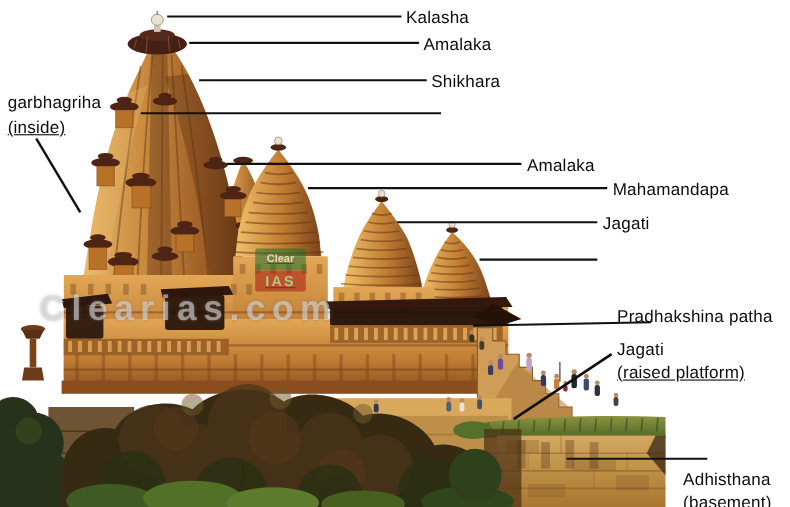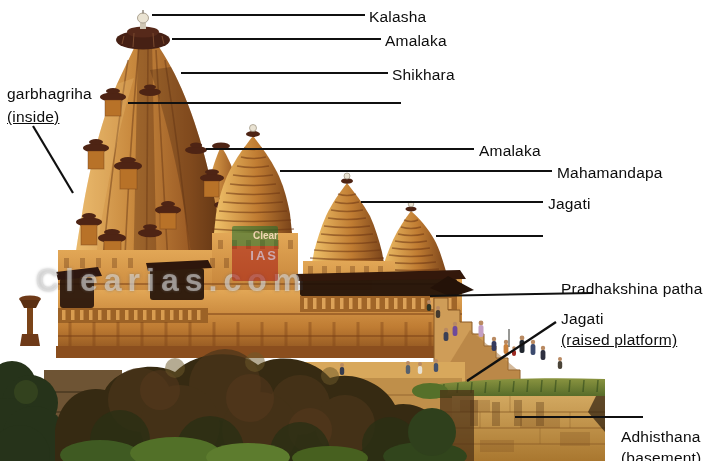--- a/index.html
+++ b/index.html
@@ -11,28 +11,28 @@
   .label{
     position:absolute;font-size:15.5px;color:#0c0c0c;letter-spacing:.2px;
     white-space:nowrap;line-height:21px;
   }
   .label .sub{display:block;text-decoration:underline;}
   .wm{
     position:absolute;left:36px;top:262px;font-size:32px;letter-spacing:6px;
     color:rgba(240,240,240,0.50);text-shadow:0 0 3px rgba(110,110,110,0.55);
     font-weight:bold;pointer-events:none;
   }
-  .wm-badge{position:absolute;left:232px;top:226px;width:46px;opacity:.55;text-align:right;}
+  .wm-badge{position:absolute;left:232px;top:226px;width:46px;opacity:.55;text-align:center;text-decoration:underline;}
   .wm-badge .top{
     background:#1d6f2e;color:#fff;font-size:10px;font-weight:bold;
     height:20px;line-height:20px;border-radius:2px 2px 0 0;
   }
   .wm-badge .bot{
-    background:#a81a14;color:#c4b5fd;font-size:13px;font-weight:bold;
-    height:35px;line-height:19px;letter-spacing:2px;border-radius:0 0 2px 2px;
+    background:#a81a14;color:#86efac;font-size:13px;font-weight:bold;
+    height:19px;line-height:19px;letter-spacing:2px;border-radius:0 0 2px 2px;
   }
 </style>
 </head>
 <body>
 
 <div class="stage">
 
   <svg width="718" height="461" viewBox="0 0 718 461">
     <defs>
       <linearGradient id="gSpire" x1="0" y1="0" x2="1" y2="0">

